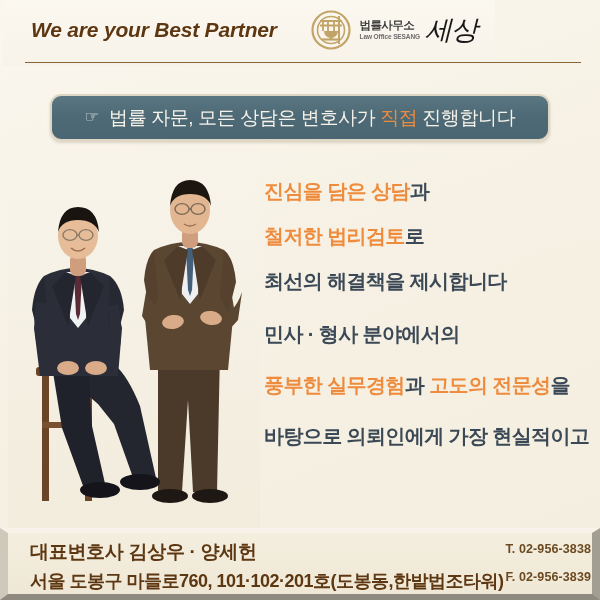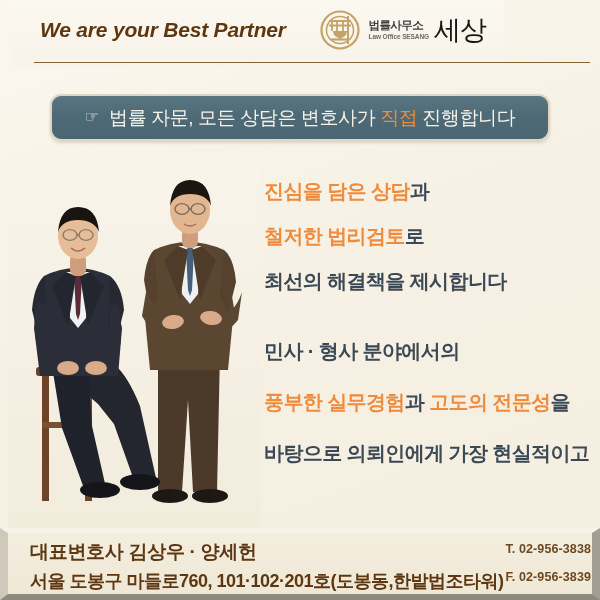--- a/index.html
+++ b/index.html
@@ -12,21 +12,21 @@
     width: 600px;
     height: 600px;
     overflow: hidden;
     font-family: "Liberation Sans", "DejaVu Sans", sans-serif;
     background: linear-gradient(160deg, #fbf7ef 0%, #f6f1e4 45%, #f4eee0 100%);
   }
 
   
   .header {
     position: absolute;
-    left: 12px; top: 0;
+    left: 3px; top: 0;
     width: 492px; height: 66px;
     background: linear-gradient(180deg, #fbf8f0 0%, #f8f3e9 100%);
   }
   .header-title {
     position: absolute;
     left: 28px; top: 18px;
     font-size: 21px;
     font-weight: bold;
     font-style: italic;
     letter-spacing: -0.2px;
@@ -61,20 +61,21 @@
     color: #6b6b6b;
     letter-spacing: -0.1px;
     margin-top: 3px;
   }
   .brand-big {
     font-size: 27px;
     color: #171717;
     letter-spacing: -1px;
     line-height: 1;
     font-family: "Liberation Serif", "DejaVu Serif", serif;
+    font-style: italic;
   }
   .header-rule {
     position: absolute;
     left: 22px; top: 62px;
     width: 556px; height: 1px;
     background: #8a6334;
   }
 
   
   .banner {
@@ -123,21 +124,21 @@
   .copy-line {
     font-size: 20px;
     font-weight: bold;
     letter-spacing: -0.6px;
     color: #3b4855;
     white-space: nowrap;
   }
   .copy-line .hl { color: #ef8b3c; }
   .gap-a { height: 18px; }
   .gap-b { height: 24px; }
-  .blk2 { margin-top: 43px; }
+  .blk2 { margin-top: 26px; }
 
   
   .footer {
     position: absolute;
     left: 0; top: 528px;
     width: 600px; height: 72px;
     background: linear-gradient(180deg, #f4eedf 0%, #efe8d6 100%);
     border-top: 5px solid #f7f3ea;
     border-left: 8px solid #cfc9bb;
     border-right: 8px solid #a39e92;

